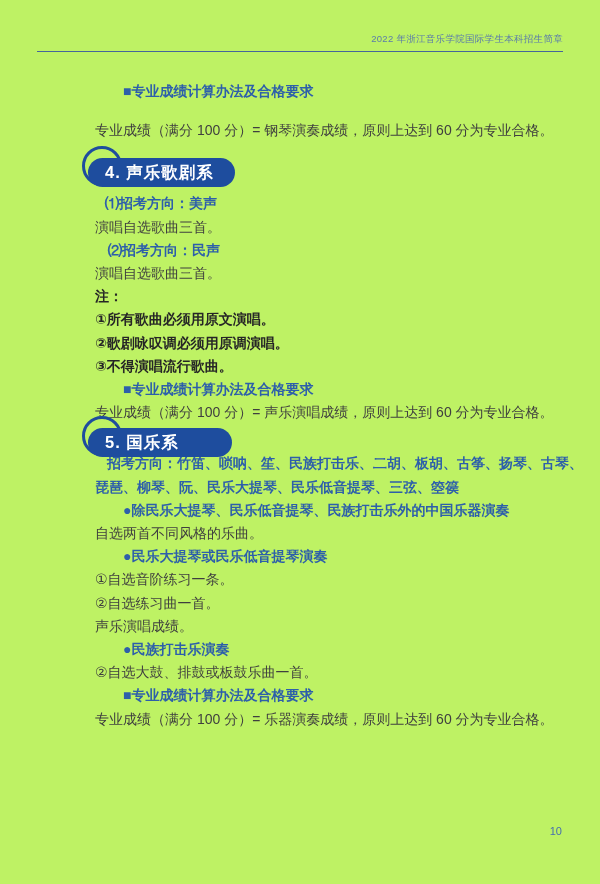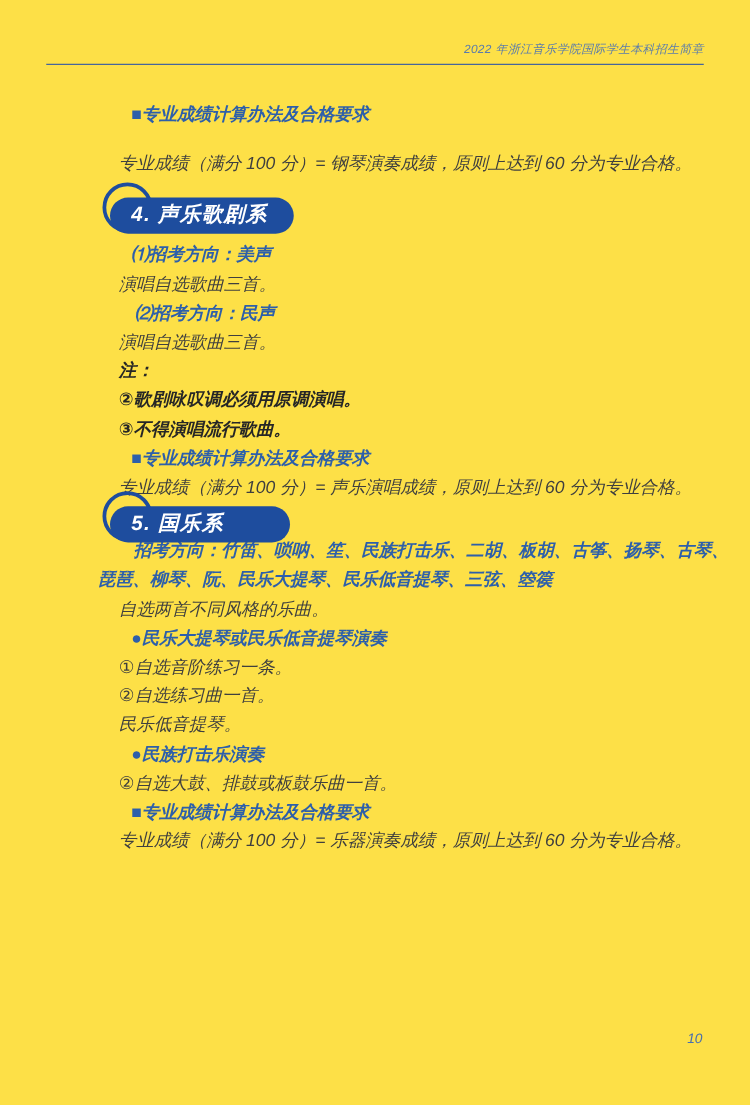--- a/index.html
+++ b/index.html
@@ -1,23 +1,22 @@
 <!DOCTYPE html>
 <html><head>
 <meta charset="utf-8">
 <style>
   html, body { margin: 0; padding: 0; background: #ffffff; }
   .page {
     position: relative;
     width: 600px;
     height: 884px;
-    background: #fde047;
+    background: #bef264;
     overflow: hidden;
     font-family: "Liberation Sans", "DejaVu Sans", sans-serif;
-    font-style: italic;
   }
 
   
   .doc-header {
     position: absolute;
     top: 33px;
     right: 37px;
     font-size: 9.5px;
     color: #5b7cab;
     letter-spacing: 0.3px;
@@ -38,23 +37,23 @@
     width: 470px;
   }
   .line {
     margin: 0;
     font-size: 14px;
     line-height: 23.2px;
     white-space: nowrap;
   }
   .t-body    { margin-left: 17px; color: #3f3f3f; }
   .t-note    { margin-left: 17px; color: #262626; font-weight: 700; }
-  .t-heading { margin-left: 27px; color: #2d5faa; font-weight: 700; }
+  .t-heading { margin-left: 45px; color: #2d5faa; font-weight: 700; }
   .t-dir1    { padding-left: 29px; color: #2d5faa; font-weight: 700; }
-  .t-dir2    { color: #2d5faa; font-weight: 700; }
+  .t-dir2    { color: #2d5faa; font-weight: 700; margin-left: 17px; }
   .gap-top-5  { margin-top: 16px; }
   .tight-up   { margin-top: -10px; text-align: right; }
 
   
   .banner {
     position: relative;
     margin: 16px 0 5px 10px;
     height: 29px;
   }
   .banner-4 { width: 147px; }
@@ -108,37 +107,39 @@
     <div class="banner banner-4">
       <div class="banner-arc"></div>
       <div class="banner-pill">4. 声乐歌剧系</div>
     </div>
 
     <p class="line t-dir2" style="margin-left:27px">⑴招考方向：美声</p>
     <p class="line t-body">演唱自选歌曲三首。</p>
     <p class="line t-dir2" style="margin-left:30px">⑵招考方向：民声</p>
     <p class="line t-body">演唱自选歌曲三首。</p>
     <p class="line t-note">注：</p>
+    <p class="line t-note">①所有歌曲必须用原文演唱。</p>
     <p class="line t-note">②歌剧咏叹调必须用原调演唱。</p>
     <p class="line t-note">③不得演唱流行歌曲。</p>
     <p class="line t-heading">■专业成绩计算办法及合格要求</p>
     <p class="line t-body">专业成绩（满分 100 分）= 声乐演唱成绩，原则上达到 60 分为专业合格。</p>
 
     <div class="banner banner-5">
       <div class="banner-arc"></div>
       <div class="banner-pill">5. 国乐系</div>
     </div>
 
     <p class="line t-dir1 tight-up">招考方向：竹笛、唢呐、笙、民族打击乐、二胡、板胡、古筝、扬琴、古琴、</p>
     <p class="line t-dir2">琵琶、柳琴、阮、民乐大提琴、民乐低音提琴、三弦、箜篌</p>
+    <p class="line t-heading">●除民乐大提琴、民乐低音提琴、民族打击乐外的中国乐器演奏</p>
     <p class="line t-body">自选两首不同风格的乐曲。</p>
     <p class="line t-heading">●民乐大提琴或民乐低音提琴演奏</p>
     <p class="line t-body">①自选音阶练习一条。</p>
     <p class="line t-body">②自选练习曲一首。</p>
-    <p class="line t-body">民乐低音提琴。</p>
+    <p class="line t-body">声乐演唱成绩。</p>
     <p class="line t-heading">●民族打击乐演奏</p>
     <p class="line t-body">②自选大鼓、排鼓或板鼓乐曲一首。</p>
     <p class="line t-heading">■专业成绩计算办法及合格要求</p>
     <p class="line t-body">专业成绩（满分 100 分）= 乐器演奏成绩，原则上达到 60 分为专业合格。</p>
 
   </div>
 
   <div class="page-number">10</div>
 
 </div>

